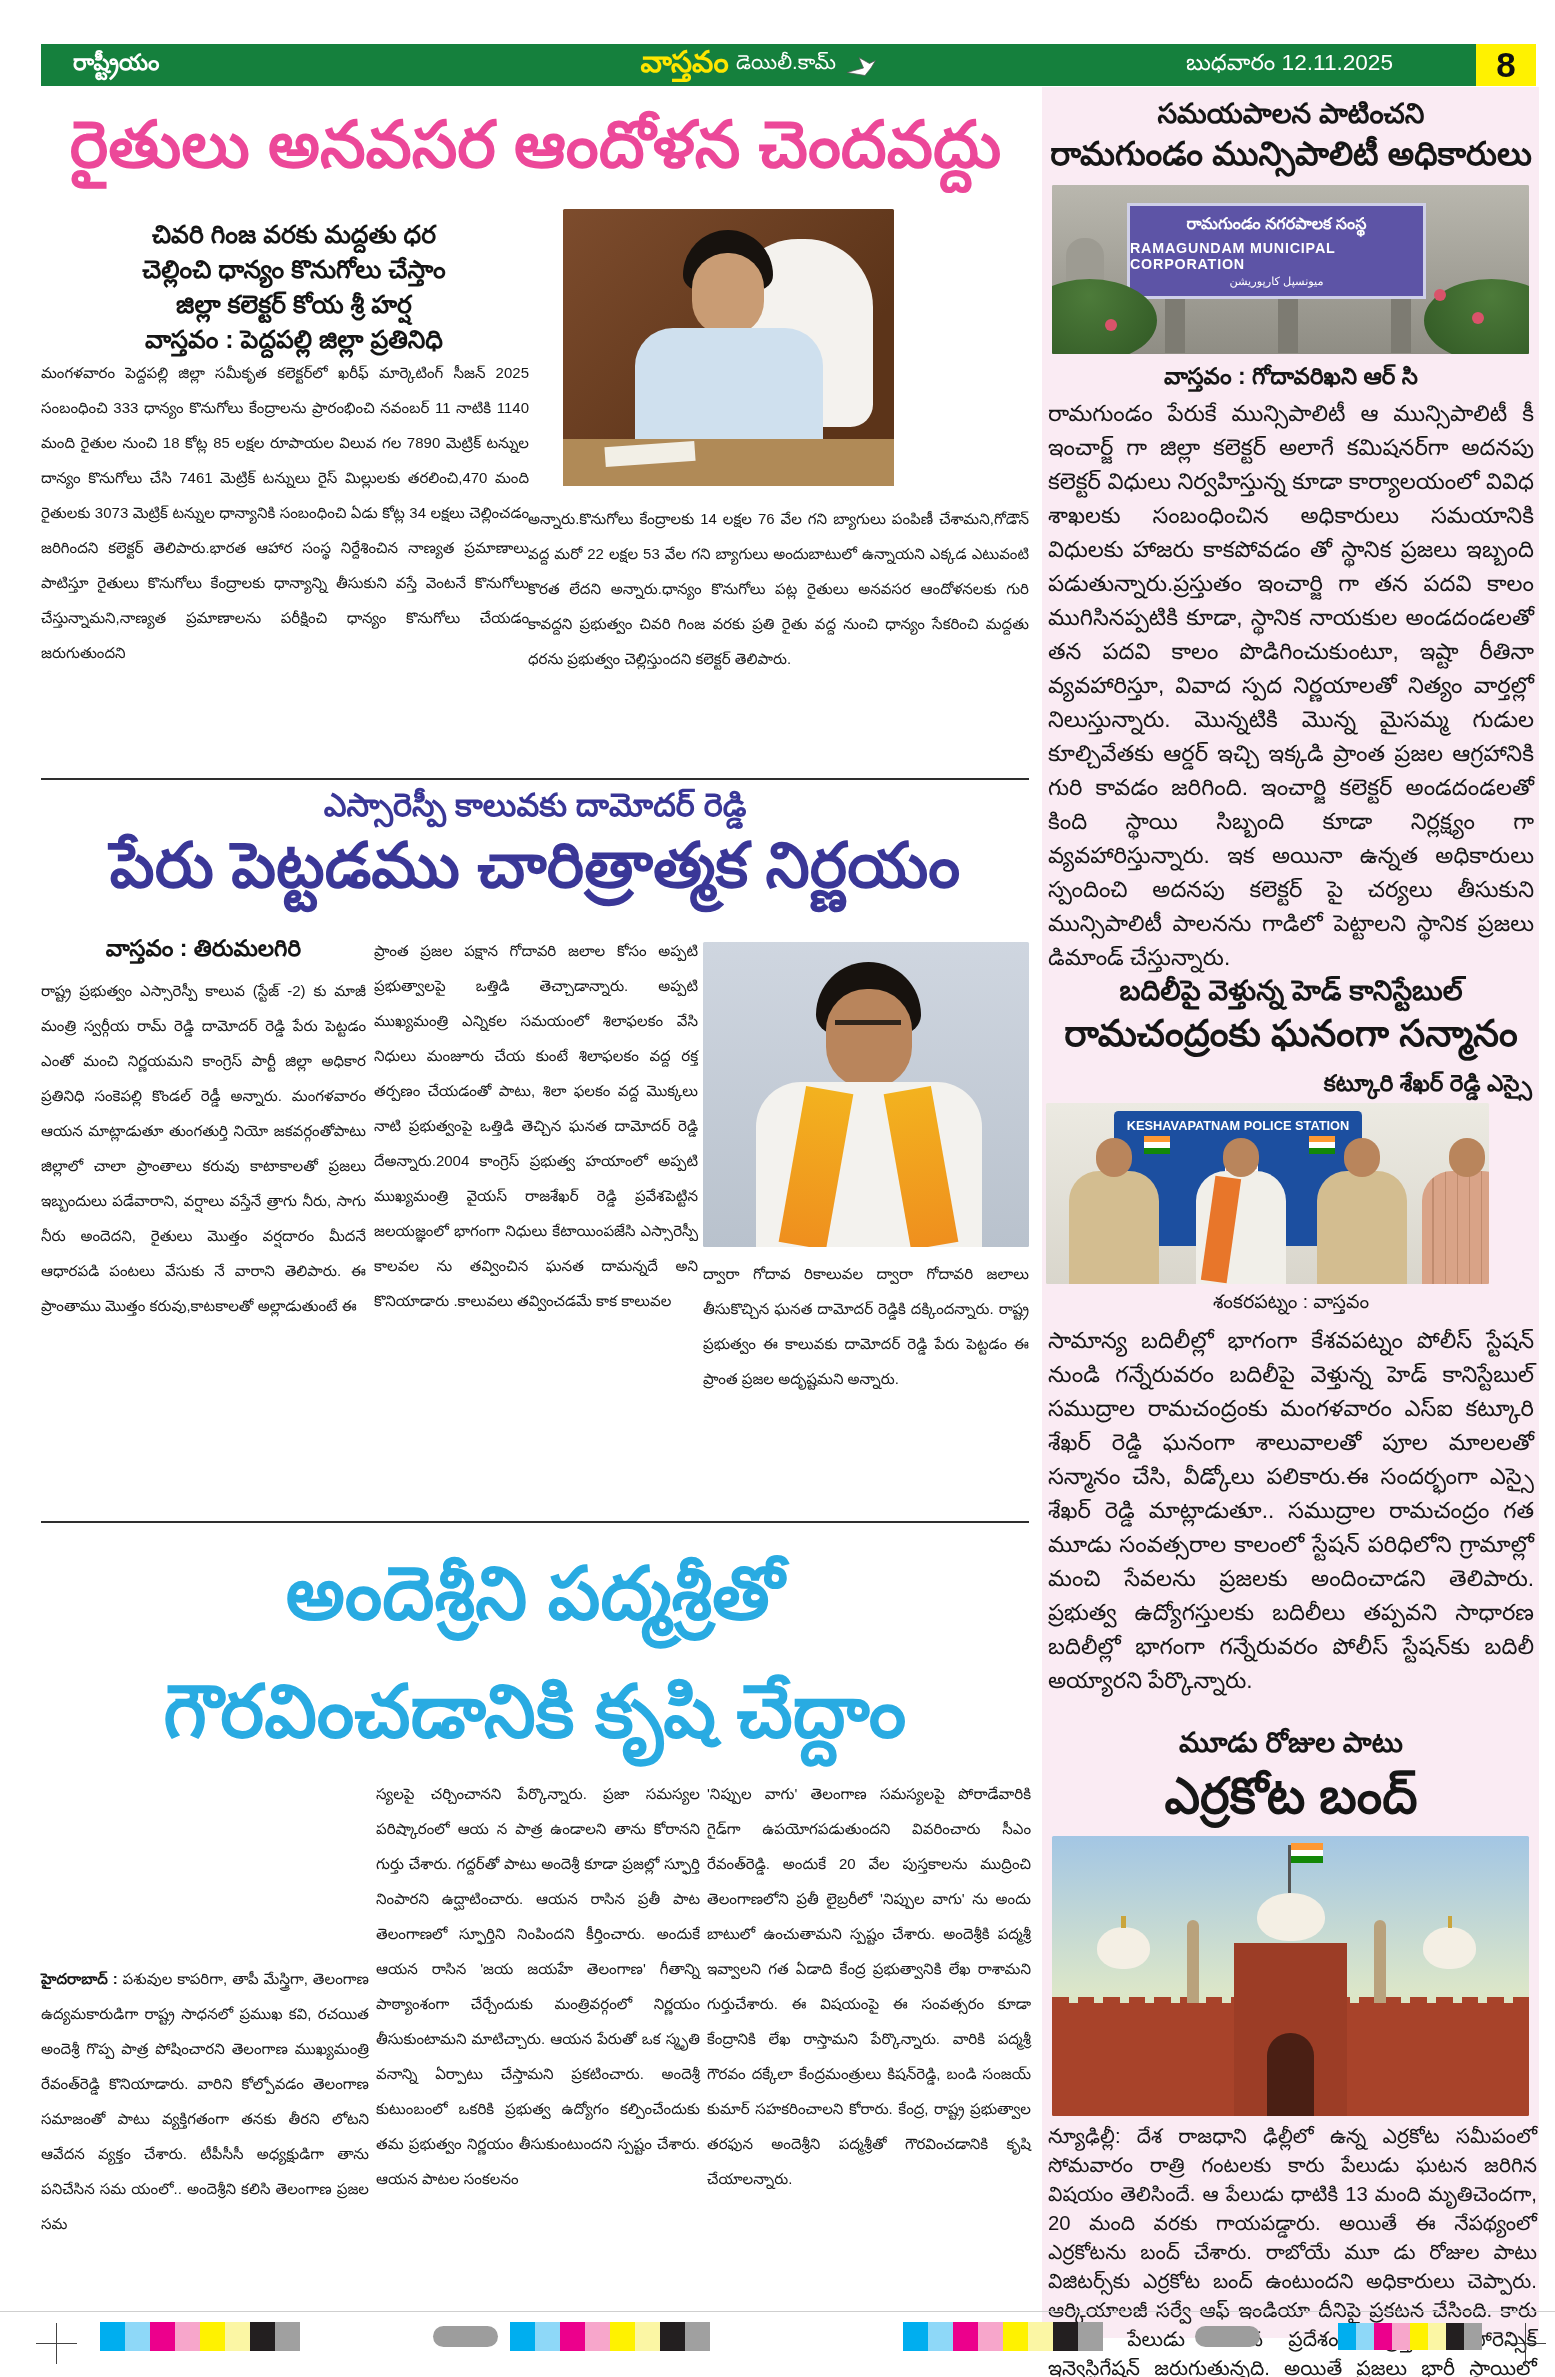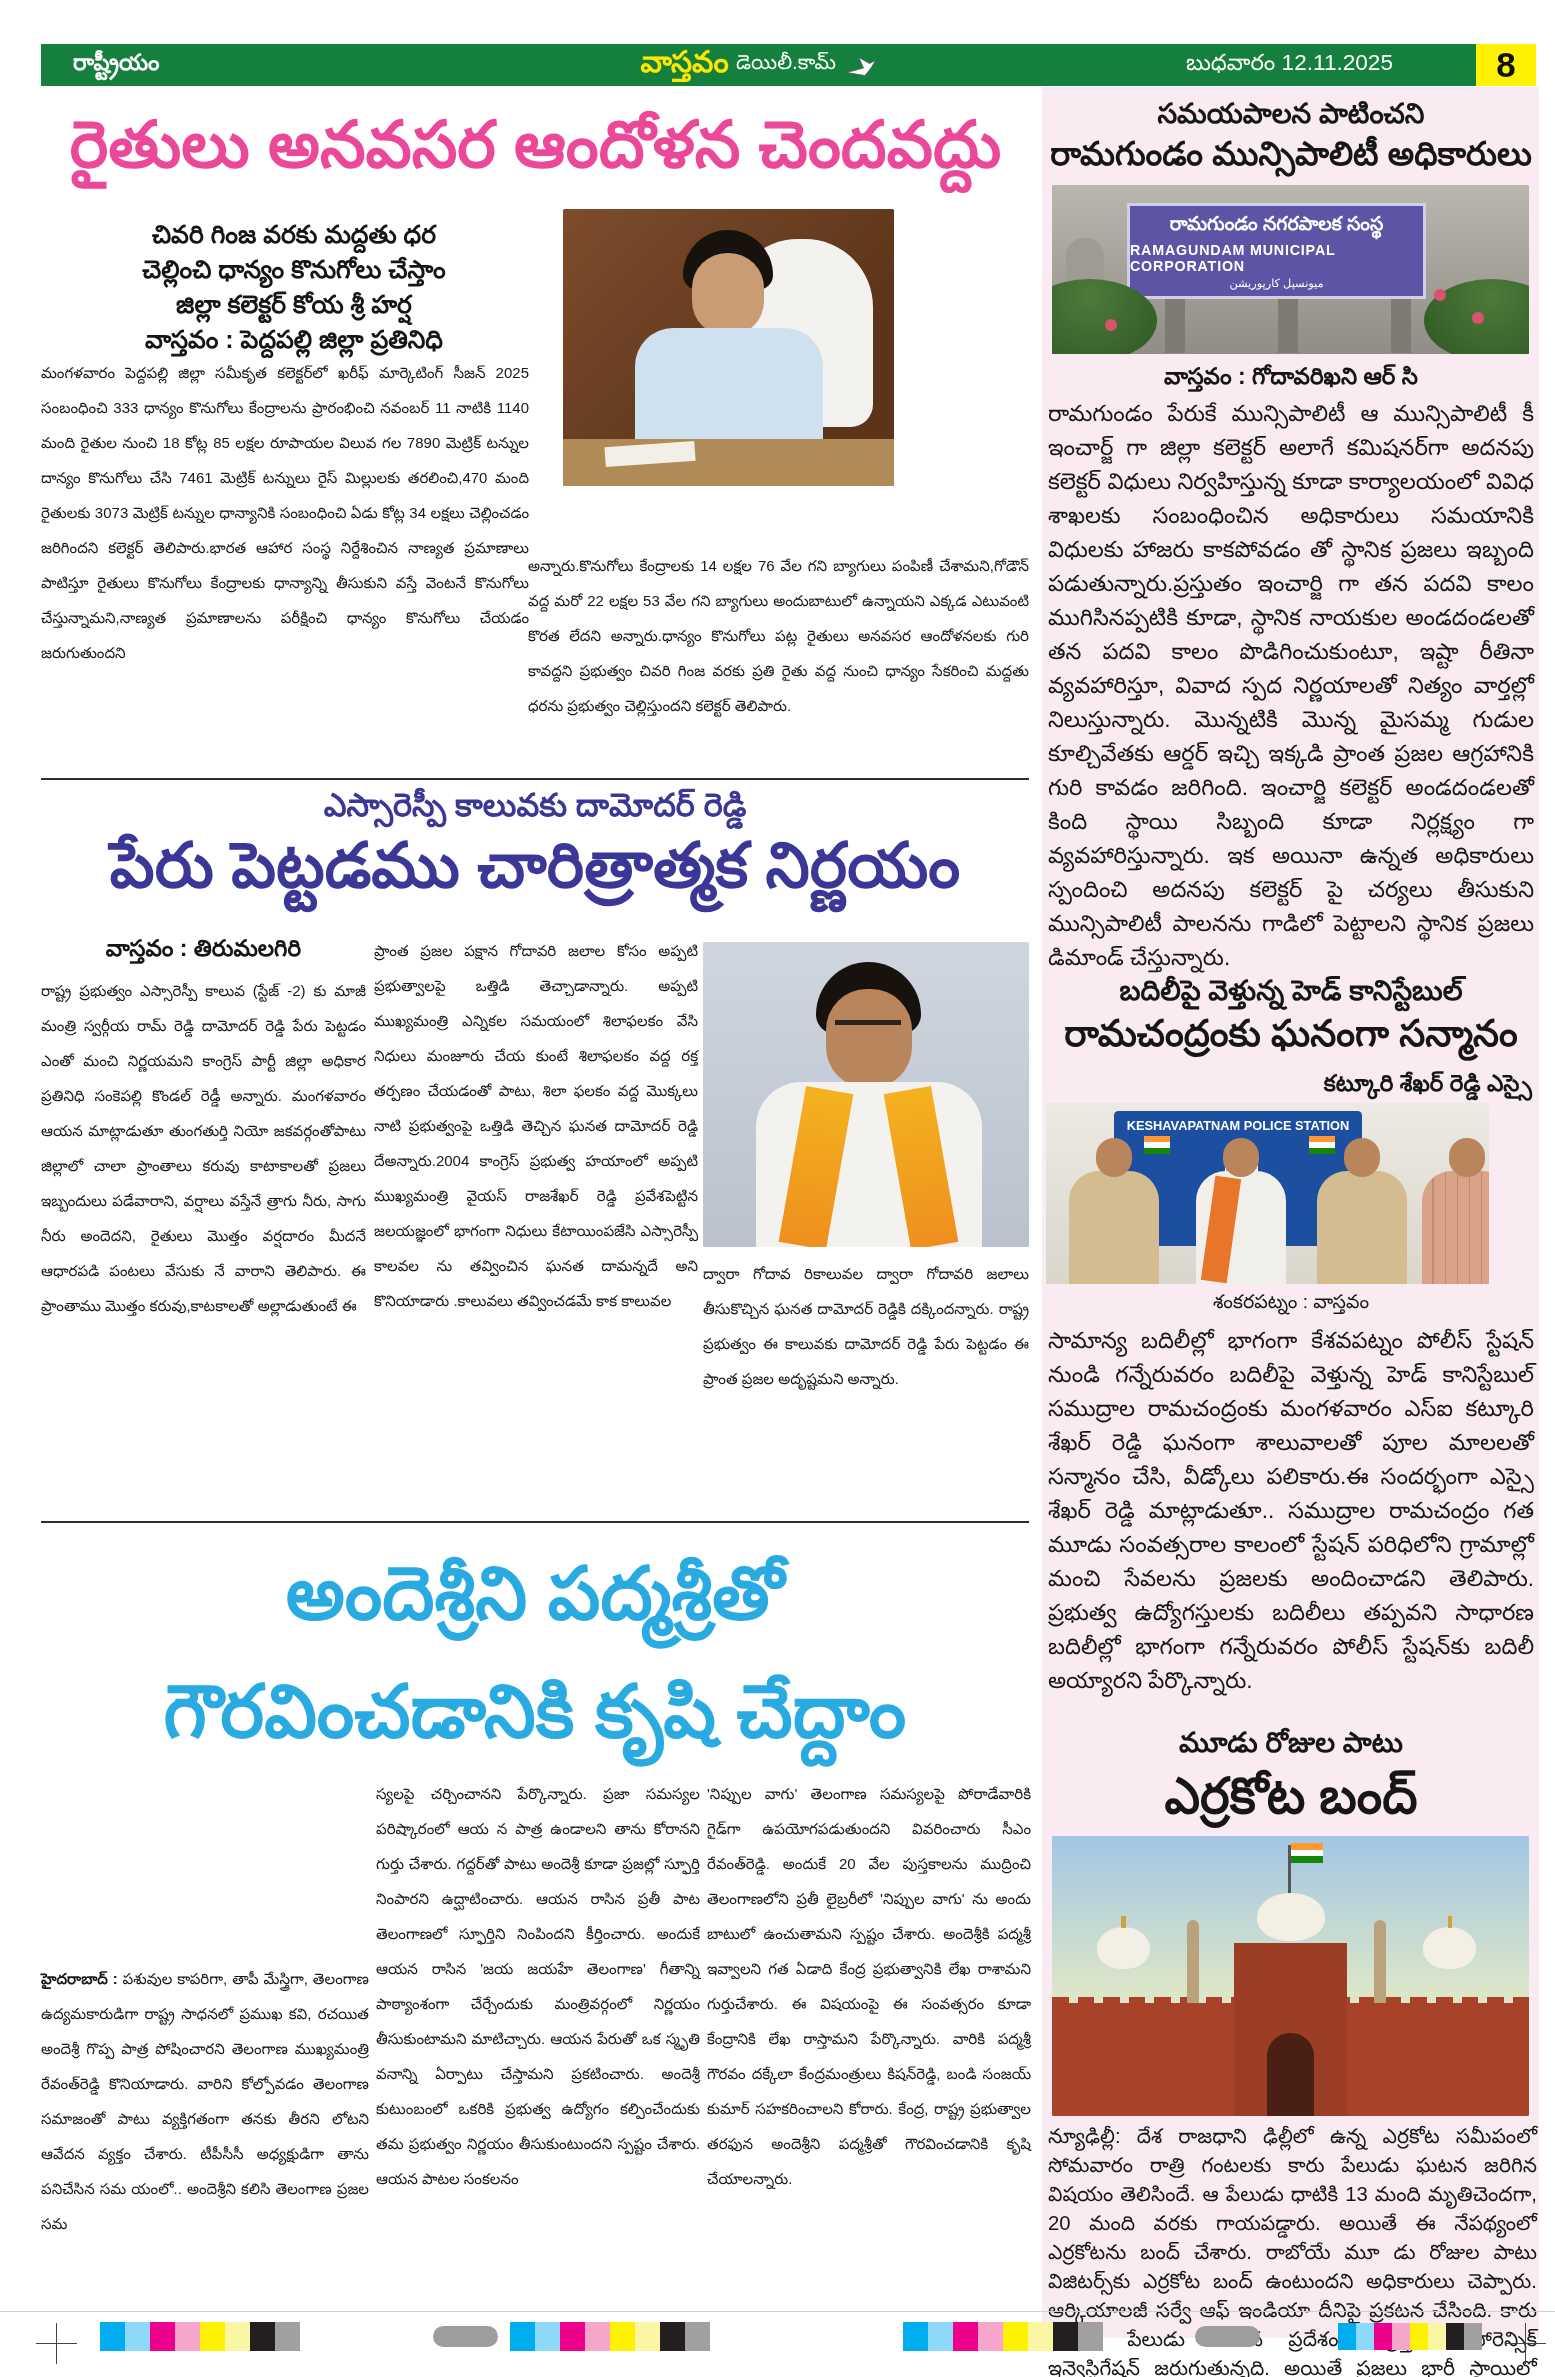--- a/index.html
+++ b/index.html
@@ -19,21 +19,21 @@
   .mh-date{position:absolute;right:83px;color:#fff;font-size:22.6px;}
   .pg-box{left:1476px;top:44px;width:60px;height:42px;display:flex;align-items:center;justify-content:center;
           font-size:35px;font-weight:bold;color:#111;}
 
   
   .a1-head{left:41px;top:104px;width:989px;font-size:65px;font-weight:bold;line-height:81px;}
   .a1-intro{left:44px;top:217px;width:500px;font-size:25px;line-height:35px;font-weight:600;}
   .a1-intro div{margin-bottom:0px;}
   .body-txt{font-size:15px;line-height:35px;}
   .a1-bl{left:41px;top:355px;width:488px;height:418px;}
-  .a1-br{left:528px;top:501px;width:501px;height:275px;margin-top:47px;}
+  .a1-br{left:528px;top:501px;width:501px;height:275px;}
   .rule{height:1.5px;background:#2e2e2e;}
 
   
   .a2-kicker{left:41px;top:787px;width:988px;font-size:32px;font-weight:bold;}
   .a2-head{left:41px;top:825px;width:988px;font-size:63px;font-weight:bold;line-height:81px;}
   .a2-byline{left:41px;top:935px;width:325px;font-size:23px;font-weight:bold;}
   .a2-c1{left:41px;top:973px;width:325px;height:540px;}
   .a2-c2{left:374px;top:933px;width:324px;height:581px;}
   .a2-c3{left:703px;top:1256px;width:326px;height:257px;}
 
@@ -78,21 +78,21 @@
   .p2-glasses{position:absolute;left:132px;top:78px;width:66px;height:12px;border-top:5.3px solid #2c241c;}
   .p2-kurta{position:absolute;left:53px;top:140px;width:226px;height:166px;background:#f3f2ee;border-radius:45px 45px 0 0;}
   .p2-sash{position:absolute;left:89px;top:147px;width:48px;height:158px;background:linear-gradient(180deg,#f3b21f,#ef8f1e);transform:rotate(10deg);}
   .p2-sash2{position:absolute;left:194px;top:147px;width:48px;height:158px;background:linear-gradient(180deg,#f3b21f,#ef8f1e);transform:rotate(-10deg);}
 
   .r1-photo{left:1052px;top:185px;width:477px;height:169px;background:linear-gradient(180deg,#c7c4ba,#a9a79d);}
   .p3-building{position:absolute;left:0;top:0;width:100%;height:100%;background:linear-gradient(180deg,#b9b7ae,#8f8d84);}
   .p3-col{position:absolute;top:72px;width:19.6px;height:96px;background:#7d7b72;}
   .p3-sign{position:absolute;left:75px;top:18px;width:293px;height:90px;background:#5d54a6;border:3px solid #cfd0e8;
            display:flex;flex-direction:column;align-items:center;justify-content:center;gap:3px;color:#fff;}
-  .p3-sign .t1{font-size:19px;font-weight:bold;}
+  .p3-sign .t1{font-size:16px;font-weight:bold;}
   .p3-sign .t2{font-size:14.3px;font-weight:bold;letter-spacing:0.8px;}
   .p3-sign .t3{font-size:11.3px;}
   .p3-statue{position:absolute;left:13.5px;top:53px;width:38px;height:105px;background:#9d9b92;border-radius:18px 18px 4.5px 4.5px;}
   .p3-green{position:absolute;bottom:-7.5px;width:135px;height:83px;background:radial-gradient(circle at 50% 20%,#4d7b3a,#2f5623);border-radius:50%;}
   .p3-flower{position:absolute;width:12px;height:12px;background:#d9536a;border-radius:50%;}
 
   .r2-photo{left:1046px;top:1103px;width:443px;height:181px;background:linear-gradient(180deg,#eceae2,#d9d6cc);}
   .p4-board{position:absolute;left:68px;top:7.5px;width:248px;height:135px;background:#1c4fa0;border-radius:4.5px;
             color:#fff;font-size:12.8px;font-weight:bold;text-align:center;padding-top:7.5px;box-sizing:border-box;}
   .p4-badge{position:absolute;left:179px;top:45px;width:33px;height:42px;background:#fdfdfd;border-radius:6px 6px 15px 15px;

